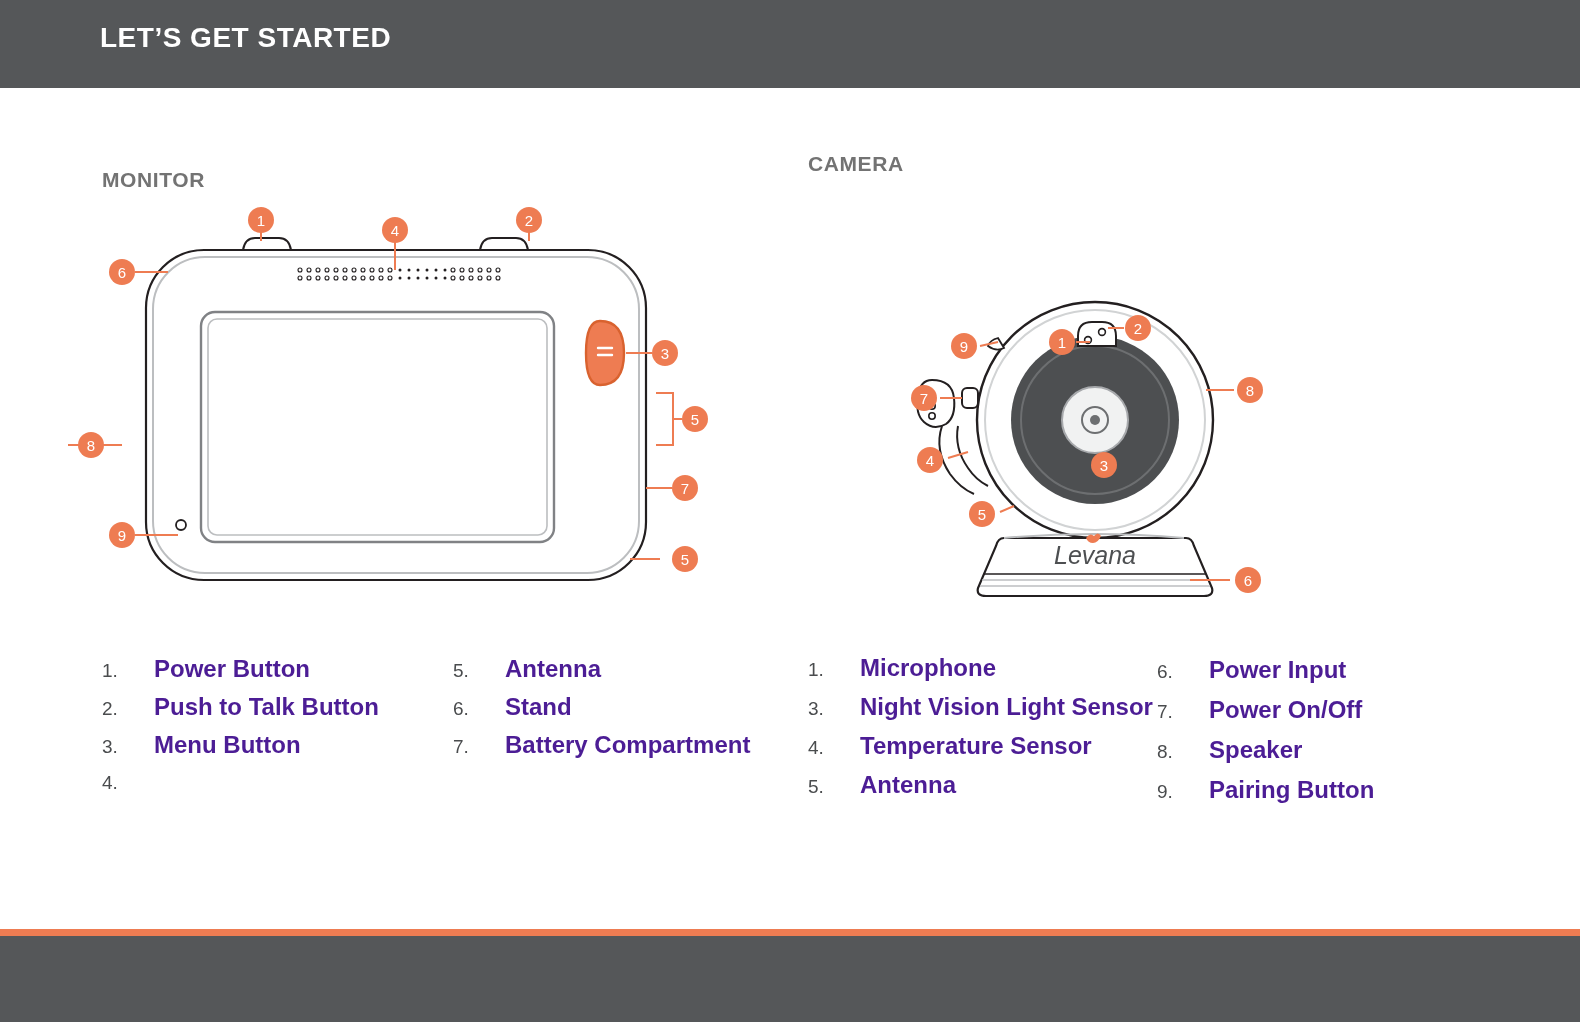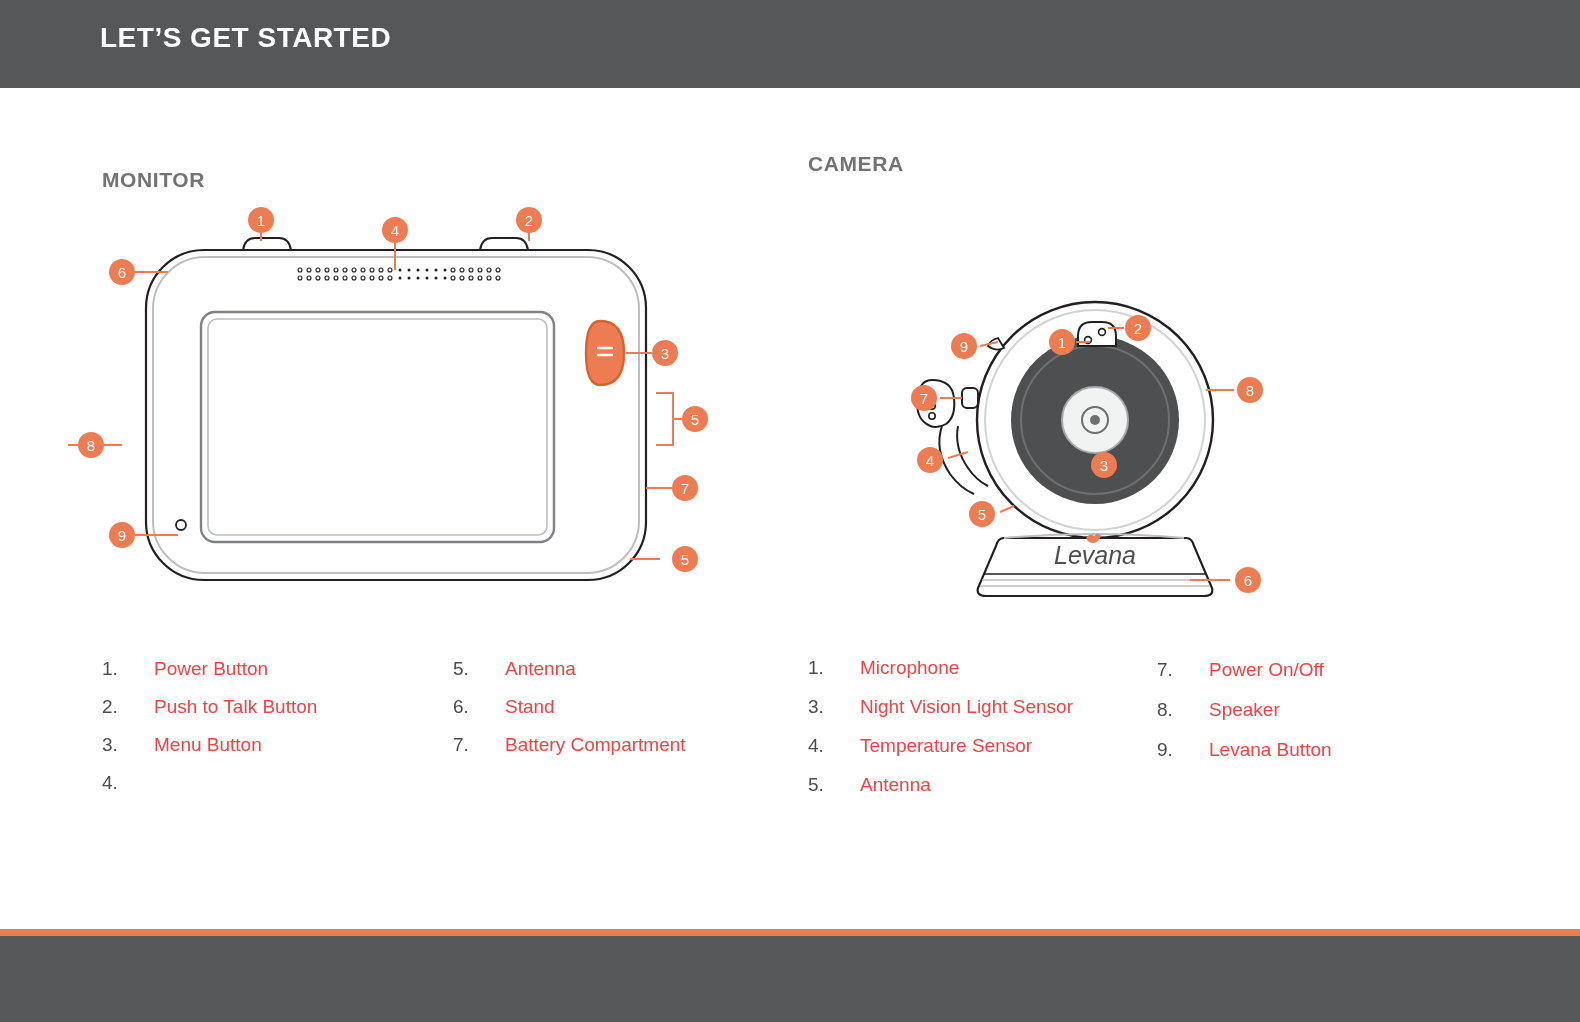--- a/index.html
+++ b/index.html
@@ -49,23 +49,24 @@
   }
   .li-num{
     display:inline-block;
     width:52px;
     color:#4a4c4e;
     font-size:19px;
     font-family:"Liberation Sans", sans-serif;
   }
   .li-label{
     display:inline-block;
-    color:#ef4444;
-    font-size:19px;
+    color:#4c1d95;
+    font-size:24px;
     font-family:"Liberation Sans", sans-serif;
+    font-weight:bold;
   }
   #monitor-list-left{left:102px;top:650px;}
   #monitor-list-right{left:453px;top:650px;}
   #camera-list-left{left:786px;top:648px;margin-left:22px;}
   #camera-list-right{left:1157px;top:650px;}
   #camera-list-left .list-item{height:39px;line-height:39px;}
   #camera-list-right .list-item{height:40px;line-height:40px;}
 
   
   .footer-rule{
@@ -352,26 +353,29 @@
   <div class="list-item">
     <span class="li-num">4.</span><span class="li-label">Temperature Sensor</span>
   </div>
   <div class="list-item">
     <span class="li-num">5.</span><span class="li-label">Antenna</span>
   </div>
 </div>
 
 <div class="list-col" id="camera-list-right">
   <div class="list-item">
+    <span class="li-num">6.</span><span class="li-label">Power Input</span>
+  </div>
+  <div class="list-item">
     <span class="li-num">7.</span><span class="li-label">Power On/Off</span>
   </div>
   <div class="list-item">
     <span class="li-num">8.</span><span class="li-label">Speaker</span>
   </div>
   <div class="list-item">
-    <span class="li-num">9.</span><span class="li-label">Levana Button</span>
+    <span class="li-num">9.</span><span class="li-label">Pairing Button</span>
   </div>
 </div>
 
 <div class="footer-rule"></div>
 <div class="footer">
   
 </div>
 
 </body></html>

